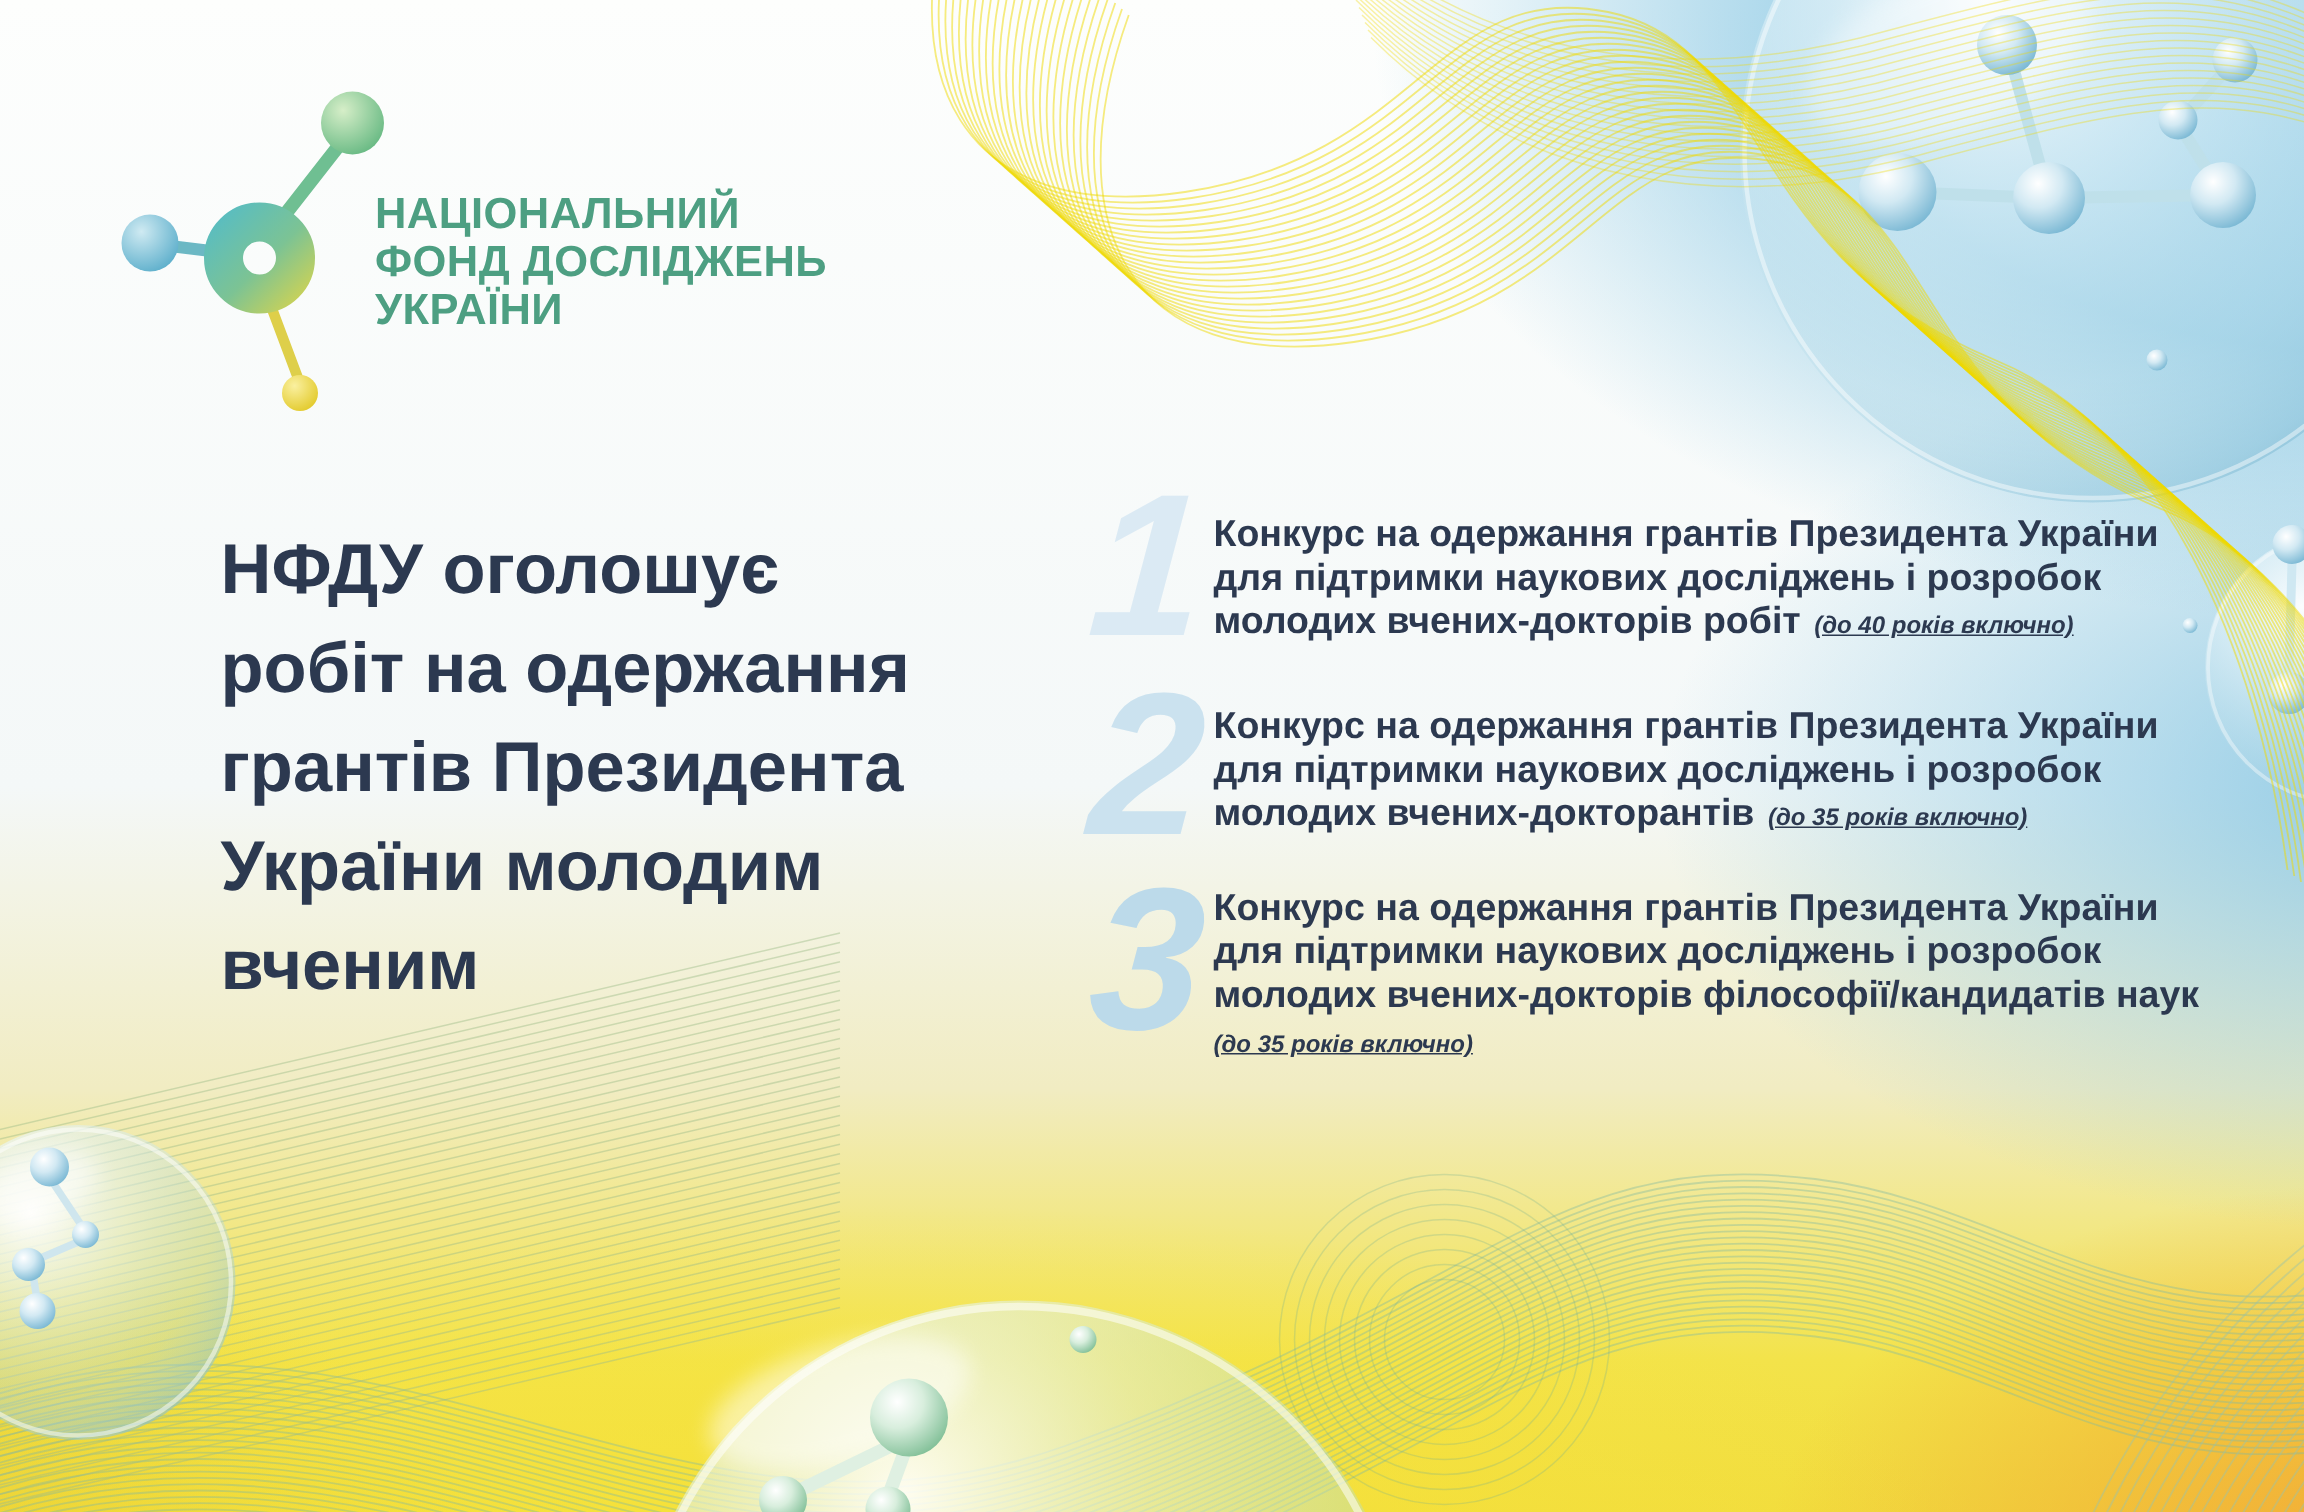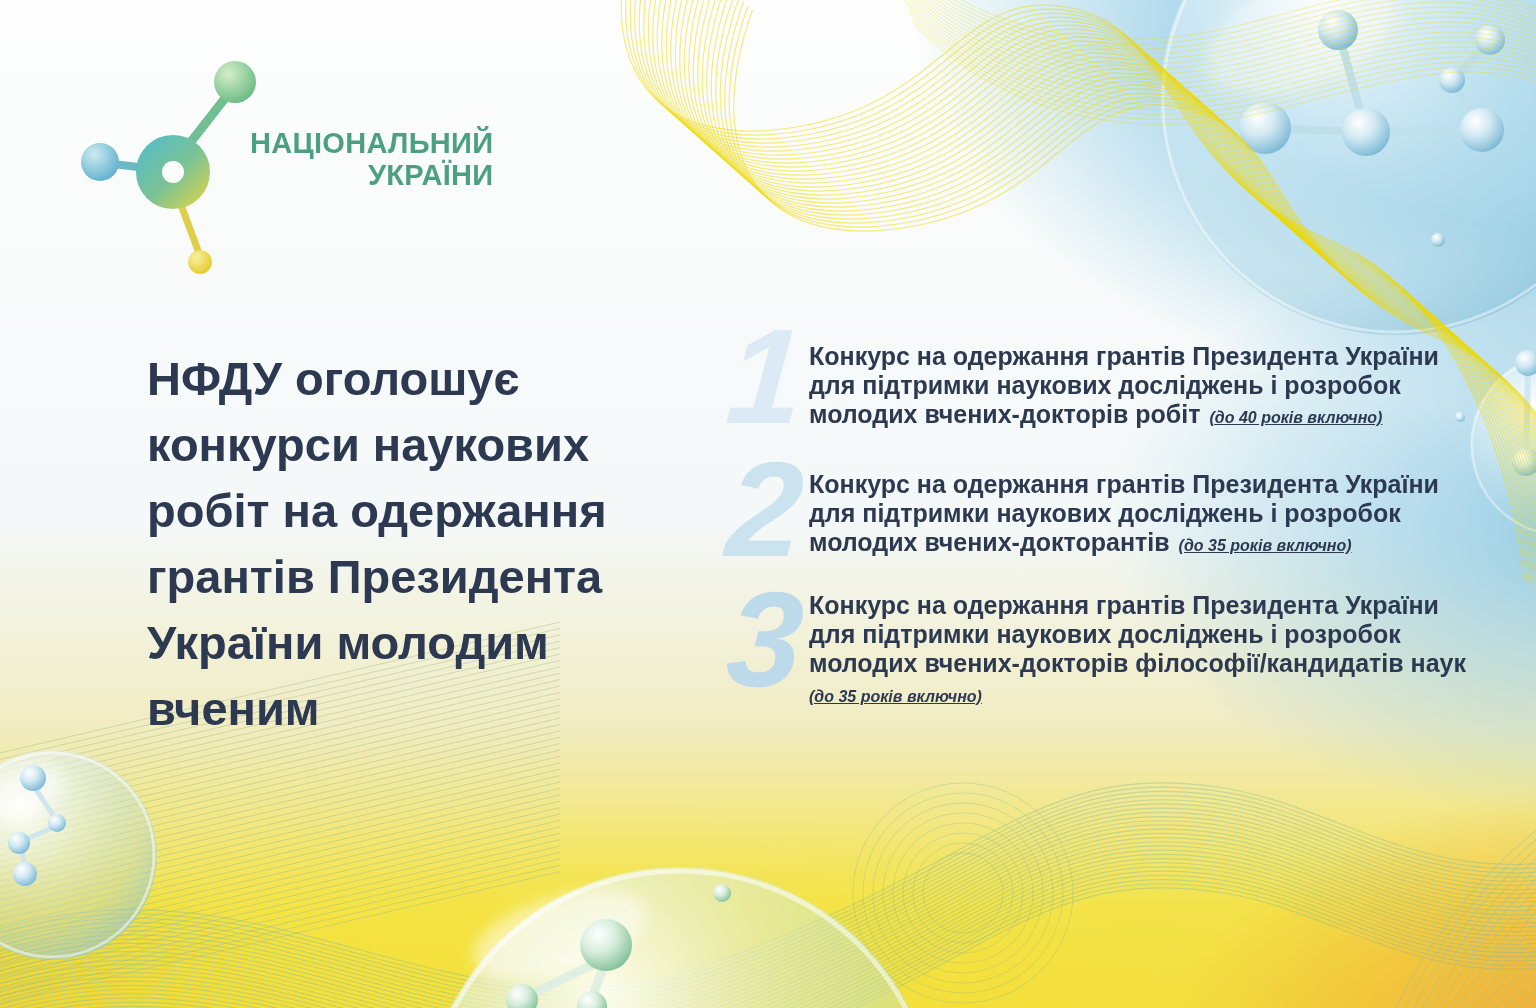--- a/index.html
+++ b/index.html
@@ -11,21 +11,21 @@
       radial-gradient(50% 46% at 104% 52%, rgba(130,196,226,0.85) 0%, rgba(130,196,226,0) 64%),
       radial-gradient(44% 40% at 104% 103%, rgba(242,166,54,0.95) 0%, rgba(242,166,54,0) 62%),
       radial-gradient(78% 46% at 38% 110%, rgba(248,229,56,0.95) 0%, rgba(248,229,56,0) 66%),
       radial-gradient(42% 36% at -4% 104%, rgba(233,206,52,0.92) 0%, rgba(233,206,52,0) 60%),
       linear-gradient(180deg,#fdfefd 0%,#f4f8f8 52%,#f1ecc2 72%,#f3e34a 90%,#f1dc3e 100%);
   }
   .stage svg{position:absolute;left:0;top:0;}
   .z1{z-index:1;} .z2{z-index:2;} .z3{z-index:3;}
   .logo-mark{z-index:5;}
   .logo-text{position:absolute;left:250px;top:127px;z-index:5;color:#4d9f82;
-    font-size:29px;line-height:32px;font-weight:bold;letter-spacing:.3px;text-align:right;}
+    font-size:29px;line-height:32px;font-weight:bold;letter-spacing:.3px;}
   .headline{position:absolute;left:137px;top:336px;z-index:5;color:#2c3950;
     font-size:47px;line-height:66px;font-weight:bold;white-space:nowrap;}
   .num{position:absolute;left:685px;width:160px;z-index:4;text-align:center;
     font-size:135px;line-height:1;font-weight:bold;font-style:italic;
     transform:skewX(-4deg);}
   .n1{top:309px;color:#dbeaf4;}
   .n2{top:442px;color:#cbe2ef;}
   .n3{top:572px;color:#bcdaea;}
   .item-text{position:absolute;left:797px;z-index:5;color:#2c3950;
     font-size:25px;line-height:29px;font-weight:bold;}
@@ -306,26 +306,26 @@
     <line x1="146" y1="168" x2="105" y2="163" stroke="#6cb8c4" stroke-width="8" stroke-linecap="round"></line>
     <line x1="181" y1="205" x2="199" y2="253" stroke="#decf4a" stroke-width="7" stroke-linecap="round"></line>
     <circle cx="173" cy="172" r="24" fill="none" stroke="url(#lgTorus)" stroke-width="26"></circle>
     <circle cx="235" cy="82" r="21" fill="url(#lgGreen)"></circle>
     <circle cx="100" cy="162" r="19" fill="url(#lgBlue)"></circle>
     <circle cx="200" cy="262" r="12" fill="url(#lgYellow)"></circle>
   </svg>
 
   <div class="logo-text">
     <div>НАЦІОНАЛЬНИЙ</div>
+    <div>ФОНД ДОСЛІДЖЕНЬ</div>
     <div>УКРАЇНИ</div>
   </div>
 
   <h1 class="headline" style="margin:10px;font-size:47px;">
     <div>НФДУ оголошує</div>
-    <div>конкурси наукових</div>
     <div>робіт на одержання</div>
     <div>грантів Президента</div>
     <div>України молодим</div>
     <div>вченим</div>
   </h1>
 
   <section>
 
     <div class="num n1">1</div>
     <div class="item-text t1">

